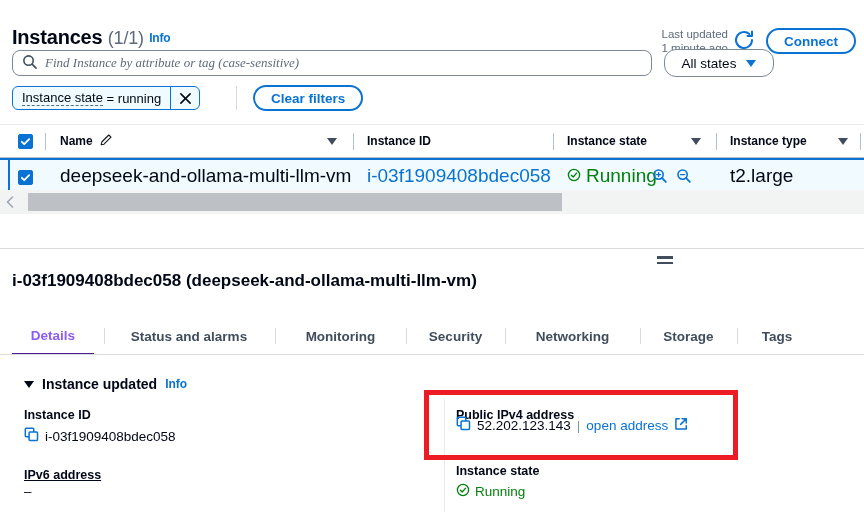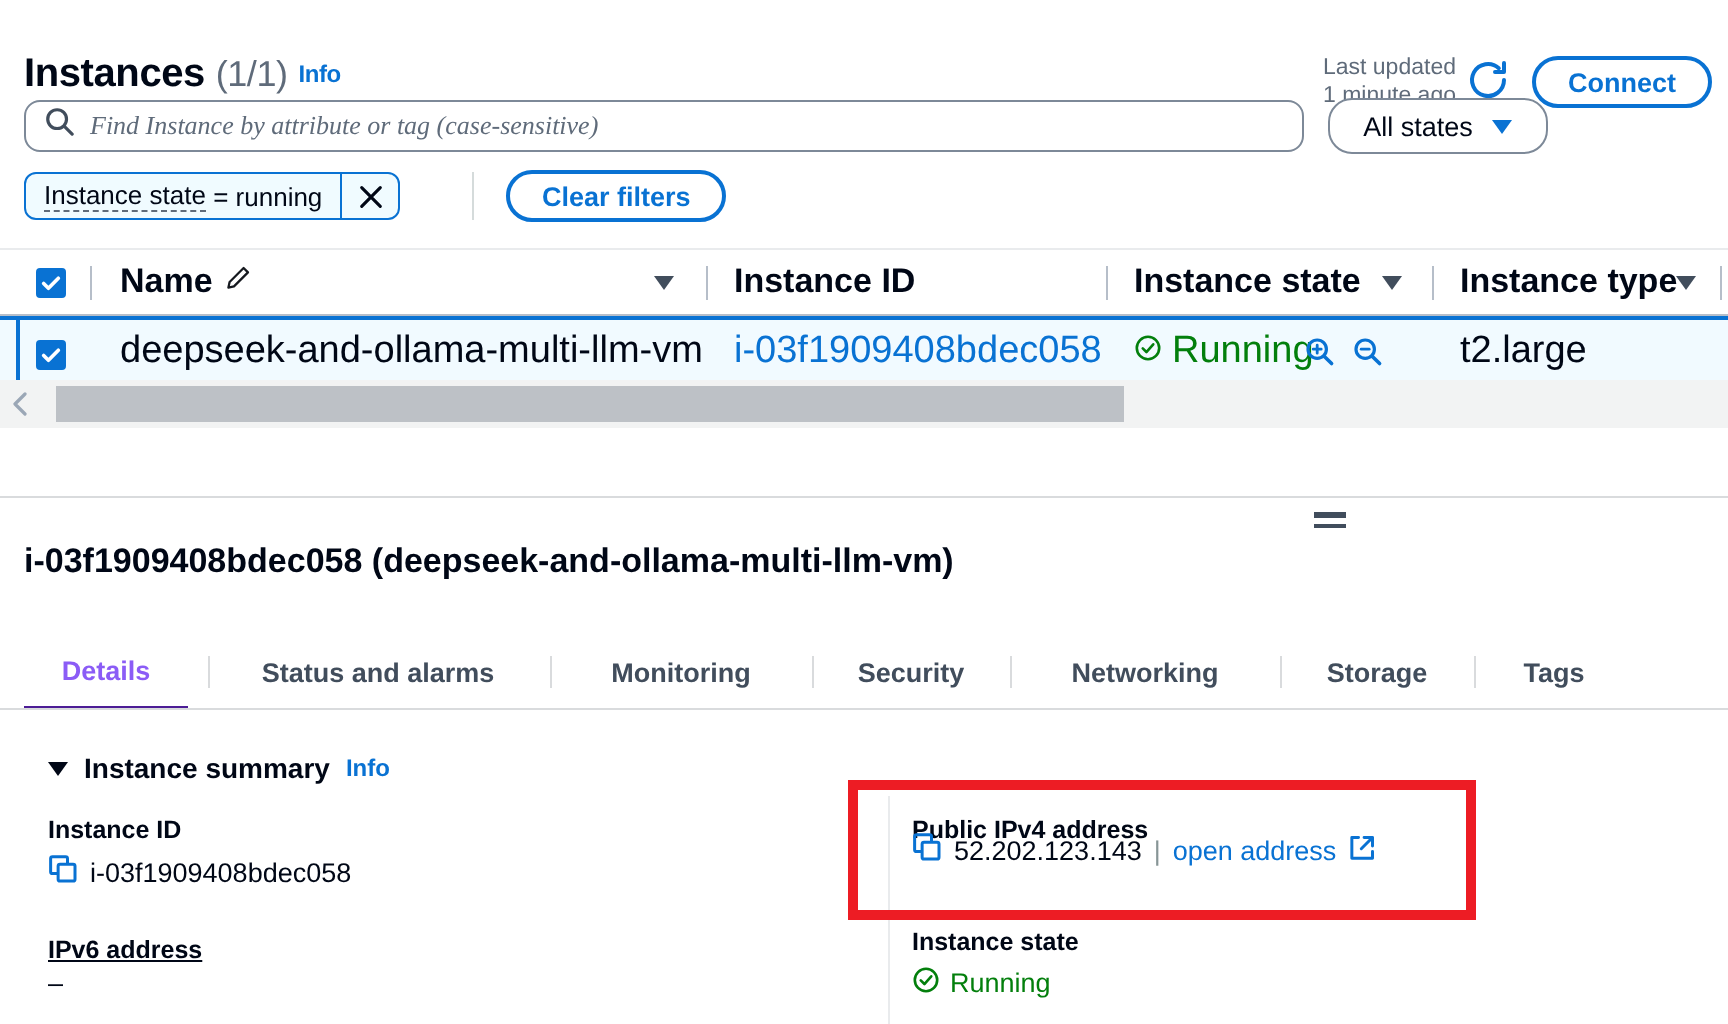--- a/index.html
+++ b/index.html
@@ -109,21 +109,21 @@
   
   .tbl { position: absolute; left: 0; top: 124px; width: 864px; }
   .tbl-head {
     position: relative; height: 32px;
     border-top: 1px solid #e9ebed; border-bottom: 1px solid #b6bec9;
     background: #fff;
   }
   .th {
     position: absolute; top: 0; height: 32px;
     display: flex; align-items: center;
-    font-size: 17px; font-weight: bold; color: #000716;
+    font-size: 12px; font-weight: bold; color: #000716;
   }
   .th-sep {
     position: absolute; top: 8px; width: 1px; height: 17px; background: #b6bec9;
   }
   .sort-arrow {
     width: 0; height: 0; border-left: 5px solid transparent;
     border-right: 5px solid transparent; border-top: 7px solid #414d5c;
   }
   .cbx {
     width: 15px; height: 15px; border-radius: 2px;
@@ -409,21 +409,21 @@
       <div class="tab" style="left:514px;width:117px;">Networking</div>
       <div class="tab-sep" style="left:640px;"></div>
       <div class="tab" style="left:649px;width:79px;">Storage</div>
       <div class="tab-sep" style="left:737px;"></div>
       <div class="tab" style="left:746px;width:62px;">Tags</div>
     </div>
   </div>
 
   <div class="summary-head">
     <span class="caret-open"></span>
-    <span>Instance summary</span>
+    <span>Instance updated</span>
     <a class="info-link">Info</a>
   </div>
 
   <div class="col-div"></div>
 
   <div class="field-label" style="left:24px;top:408px;">Instance ID</div>
   <div class="field-value" style="left:24px;top:427px;">
     <span>
       <svg width="15" height="15" viewBox="0 0 16 16" fill="none">
         <rect x="1.4" y="1.4" width="9" height="9" rx="1" stroke="#0972d3" stroke-width="1.6"></rect>

